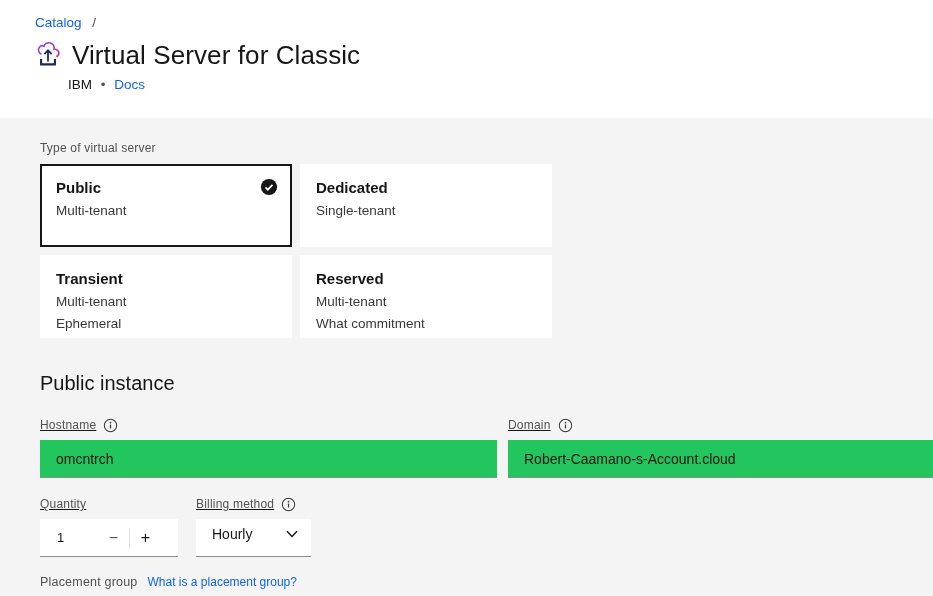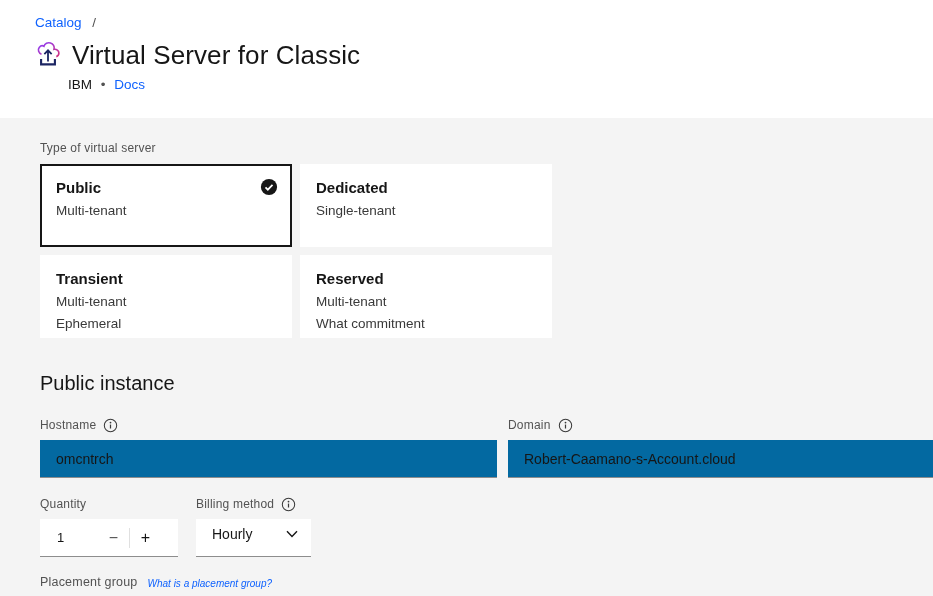--- a/index.html
+++ b/index.html
@@ -16,55 +16,55 @@
   .product-icon { width:26px; height:30px; flex:0 0 26px; display:inline-flex; }
   .page-title { font-size:26px; font-weight:400; letter-spacing:0.1px; color:#161616; margin-left:11px; line-height:34px; }
   .subtitle { margin-left:33px; margin-top:4px; font-size:13.5px; line-height:17px; }
   .subtitle .provider { color:#161616; }
   .subtitle .dot { color:#525252; margin:0 5px; }
   .subtitle a { color:#0f62fe; text-decoration:none; cursor:pointer; }
 
   
   .body-section { height:478px; background:#f4f4f4; padding:23px 0 0 40px; }
   .field-label { font-size:12px; line-height:15px; color:#525252; letter-spacing:0.2px; }
-  .field-label-row { display:flex; align-items:center; gap:7px; }
+  .field-label-row { display:flex; align-items:center; gap:7px;text-decoration:underline; }
   .info-icon { display:inline-flex; width:15px; height:15px; cursor:pointer; }
 
   
   .tiles { width:712px; margin-top:8px; display:flex; flex-wrap:wrap; gap:8px; }
   .tile { width:252px; height:83px; background:#ffffff; border:2px solid transparent; padding:12px 14px; position:relative; cursor:pointer; }
   .tile.selected { border-color:#161616; }
   .tile-title { font-size:15px; font-weight:700; line-height:19px; color:#161616; }
   .tile-line { font-size:13.5px; line-height:17px; color:#393939; margin-top:5px; }
   .tile-check { position:absolute; top:12px; right:12px; width:18px; height:18px; }
 
   
   .instance-heading { margin-top:32px; font-size:20px; font-weight:400; line-height:26px; color:#161616; }
 
   
   .form-row { display:flex; gap:11px; margin-top:22px; }
   .form-row.second { margin-top:19px; gap:18px; }
   .field { display:flex; flex-direction:column; }
-  .text-input { margin-top:7px; height:38px; background:#0369a1; border:none; border-bottom:1px solid #8d8d8d; padding:0 16px; font-family:"Liberation Sans", sans-serif; font-size:14px; color:#161616; outline:none; }
+  .text-input { margin-top:7px; height:38px; background:#22c55e; border:none; border-bottom:1px solid #8d8d8d; padding:0 16px; font-family:"Liberation Sans", sans-serif; font-size:14px; color:#161616; outline:none; }
   .hostname-input { width:457px; }
   .domain-input { width:425px; }
 
   .number-input { margin-top:7px; width:138px; height:38px; background:#ffffff; border-bottom:1px solid #8d8d8d; display:flex; align-items:center; }
   .number-value { width:58px; border:none; background:transparent; padding-left:17px; font-family:"Liberation Sans", sans-serif; font-size:13px; color:#161616; outline:none; }
   .step-btn { width:31px; height:100%; border:none; background:transparent; font-size:16px; color:#161616; cursor:pointer; display:flex; align-items:center; justify-content:center; font-family:"Liberation Sans", sans-serif; }
   .step-btn.minus { color:#545454; }
   .step-divider { width:1px; height:20px; background:#e0e0e0; }
 
   .dropdown { margin-top:7px; width:115px; height:38px; background:#ffffff; border-bottom:1px solid #8d8d8d; display:flex; align-items:center; justify-content:space-between; padding:0 13px 7px 16px; cursor:pointer; }
   .dropdown-value { font-size:14px; color:#161616; }
   .chevron-icon { display:inline-flex; width:12px; height:8px; }
 
-  .placement-row { margin-top:18px; display:flex; align-items:flex-end; gap:10px; }
+  .placement-row { margin-top:18px; display:flex; align-items:center; gap:10px; }
   .placement-label { font-size:12.5px; color:#525252; letter-spacing:0.2px; }
-  .placement-link { font-size:10px; color:#0f62fe; text-decoration:none; cursor:pointer;font-style:italic; }
+  .placement-link { font-size:12px; color:#0f62fe; text-decoration:none; cursor:pointer; }
 </style>
 </head>
 <body>
 
 <div class="page">
 
   <div class="header">
     <div class="breadcrumb">
       <a>Catalog</a>
       <span class="sep">/</span>

